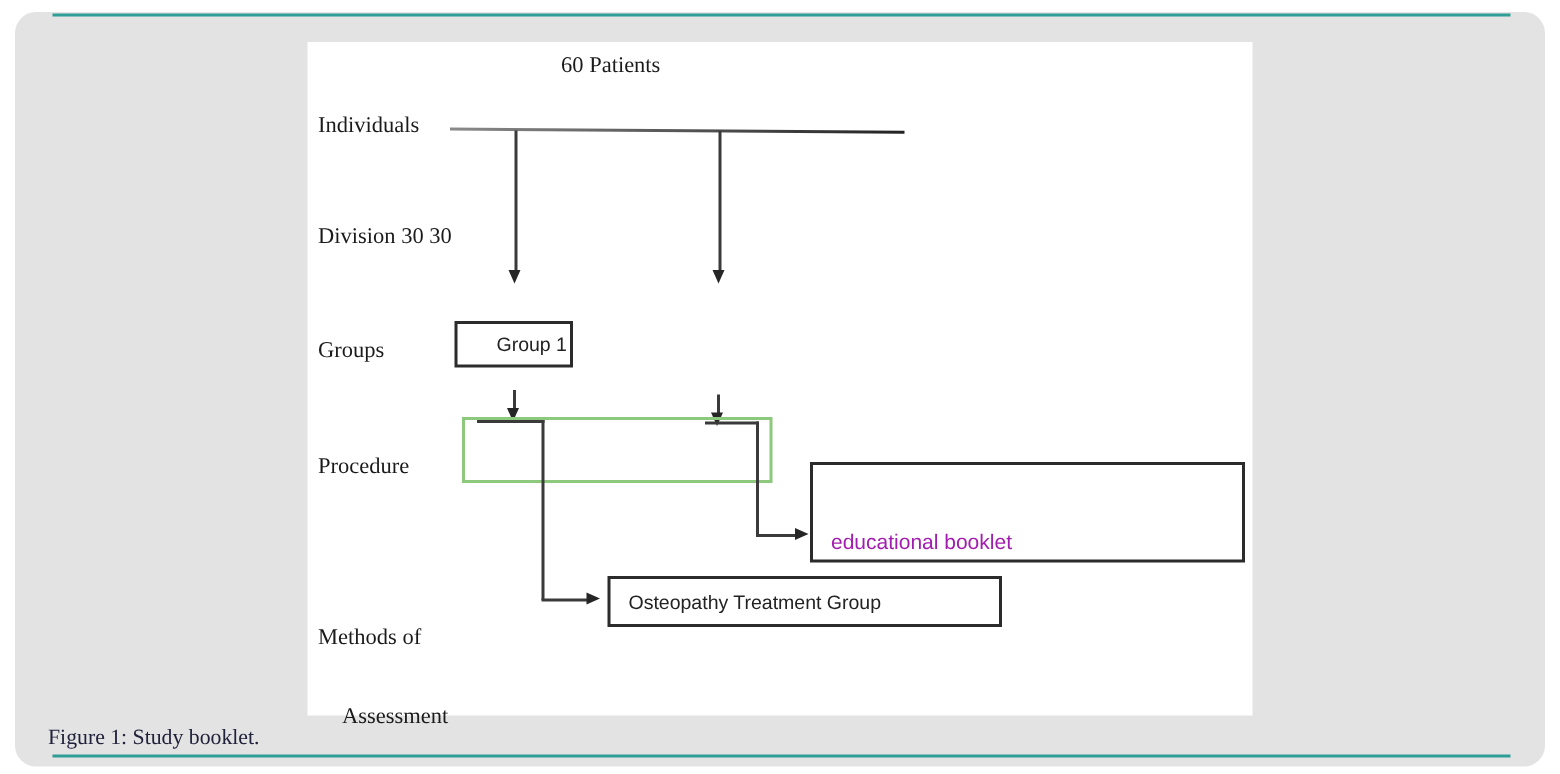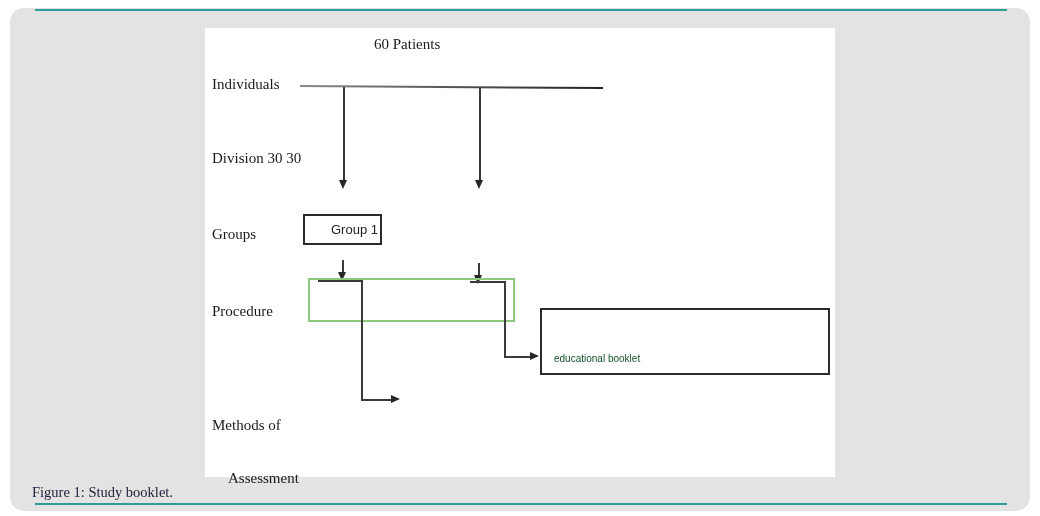--- a/index.html
+++ b/index.html
@@ -53,21 +53,21 @@
     position:absolute; left:540px; top:308px; width:290px; height:67px;
     background:#ffffff; border:2px solid #2b2b2b;
   }
   .exercise-line1 {
     position:absolute; left:12px; right:12px; top:9px;
     font-family:"Liberation Sans", sans-serif; font-size:13px; color:#222;
     text-align:justify; text-align-last:justify;
   }
   .exercise-line2 {
     position:absolute; left:12px; top:43px;
-    font-family:"Liberation Sans", sans-serif; font-size:10px; color:#14532d;
+    font-family:"Liberation Sans", sans-serif; font-size:14px; color:#a21caf;
     white-space:nowrap;
   }
   .osteo-box {
     position:absolute; left:405px; top:384px; width:263px; height:34px;
     background:#ffffff; border:2px solid #2b2b2b;
     font-family:"Liberation Sans", sans-serif; font-size:13px; color:#222;
     display:flex; align-items:center; padding-left:12px; white-space:nowrap;
   }
   .caption {
     position:absolute; left:32px; top:484px;
@@ -121,18 +121,21 @@
 
   <div class="l" style="left:470px; top:281px; width:36px; height:2px;"></div>
   <div class="l" style="left:504px; top:281px; width:2px; height:77px;"></div>
   <div class="l" style="left:504px; top:356px; width:27px; height:2px;"></div>
   <div class="head-right" style="left:530px; top:352px;"></div>
 
   <div class="exercise-box">
     <div class="exercise-line2">educational booklet</div>
   </div>
 
+  <div class="osteo-box">
+    <span>Osteopathy Treatment Group</span>
+  </div>
 
   <div class="caption">
     <span class="cap-label">Figure 1:</span><span> Study booklet.</span>
   </div>
 
 </div>
 
 </body></html>

